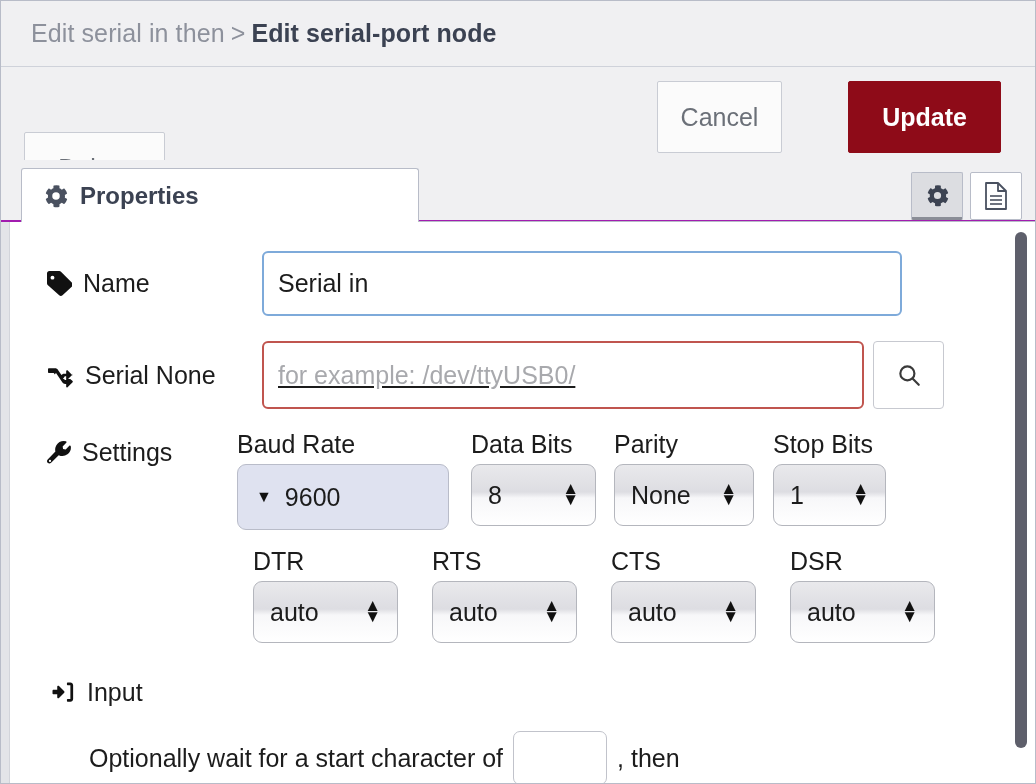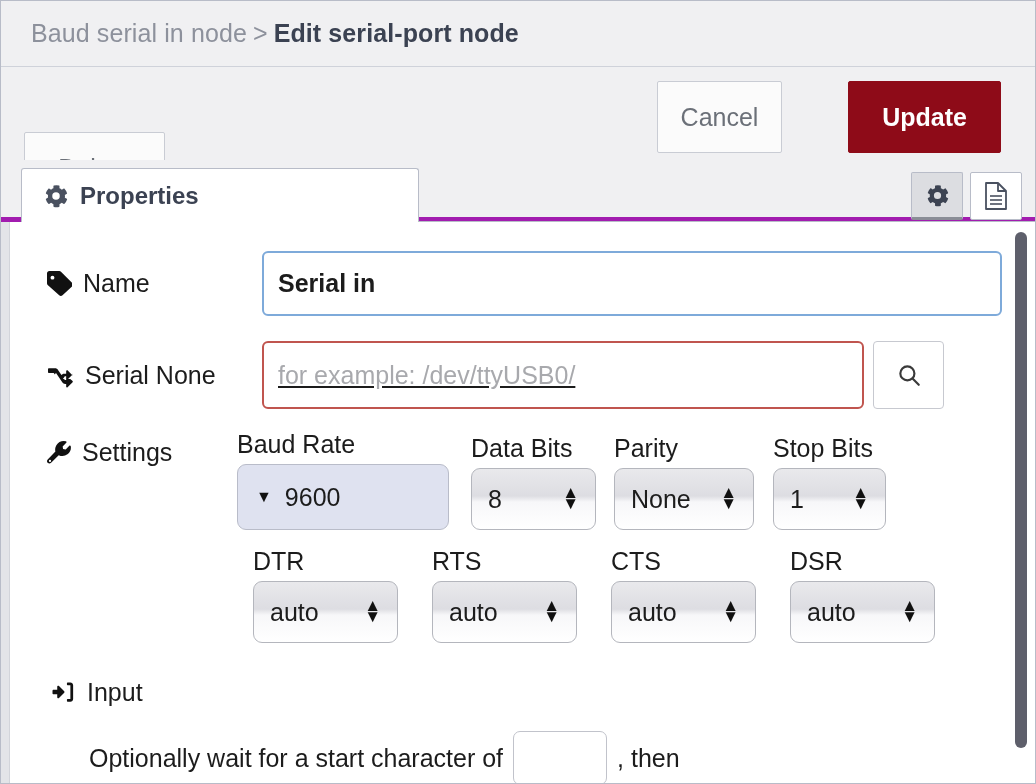--- a/index.html
+++ b/index.html
@@ -82,21 +82,21 @@
     font-size: 25px;
     font-weight: bold;
   }
 
   
   .tabbar {
     flex: 0 0 62px;
     height: 62px;
     position: relative;
     background: #f0f0f2;
-    border-bottom: 5px solid #a21caf;
+    border-bottom: 2px solid #a21caf;
     box-sizing: border-box;
   }
   .tab {
     position: absolute;
     left: 20px;
     top: 8px;
     width: 398px;
     height: 55px;
     background: #ffffff;
     border: 1px solid #b8bcc8;
@@ -183,23 +183,22 @@
     box-sizing: border-box;
     font-family: "Liberation Sans", sans-serif;
     font-size: 25px;
     color: #1c1c1c;
     border-radius: 6px;
     padding: 0 14px;
     outline: none;
     background: #ffffff;
   }
   #name-input {
-    width: 740px; height: 65px;
+    width: 640px; height: 65px;
     border: 2px solid #7eaada;
-    font-weight: bold;
   }
   
   #row-port { height: 74px; margin-top: 18px; }
   #port-label { width: 215px; }
   #port-input {
     width: 602px; height: 68px;
     border: 2px solid #c0554f;
     color: #1c1c1c;
     text-decoration: underline;
   }
@@ -220,21 +219,21 @@
   
   #row-settings {
     align-items: flex-start;
     margin-top: 18px;
   }
   #settings-label {
     width: 190px;
     padding-top: 8px;
   }
   .settings-grid { display: flex; flex-direction: column; }
-  .settings-line { display: flex; align-items: flex-end; }
+  .settings-line { display: flex; align-items: flex-start; }
   .field-group { display: flex; flex-direction: column; }
   .field-caption {
     font-size: 25px;
     color: #1c1c1c;
     margin-bottom: 5px;
     white-space: nowrap;
   }
 
   
   .sel {
@@ -350,21 +349,21 @@
   }
   .icon svg { display: block; }
 </style>
 </head>
 <body>
 
 <div id="dialog">
 
   <div class="dlg-header">
     <div class="breadcrumb">
-      <span class="crumb-prev">Baud serial in node</span><span class="crumb-sep">&gt;</span><span class="crumb-cur">Edit serial-port node</span>
+      <span class="crumb-prev">Edit serial in then</span><span class="crumb-sep">&gt;</span><span class="crumb-cur">Edit serial-port node</span>
     </div>
   </div>
 
   <div class="dlg-buttons">
     <div class="btn btn-light" id="delete-btn">Delete</div>
     <div class="btn btn-light" id="cancel-btn">Cancel</div>
     <div class="btn" id="update-btn">Update</div>
   </div>
 
   <div class="tabbar">

